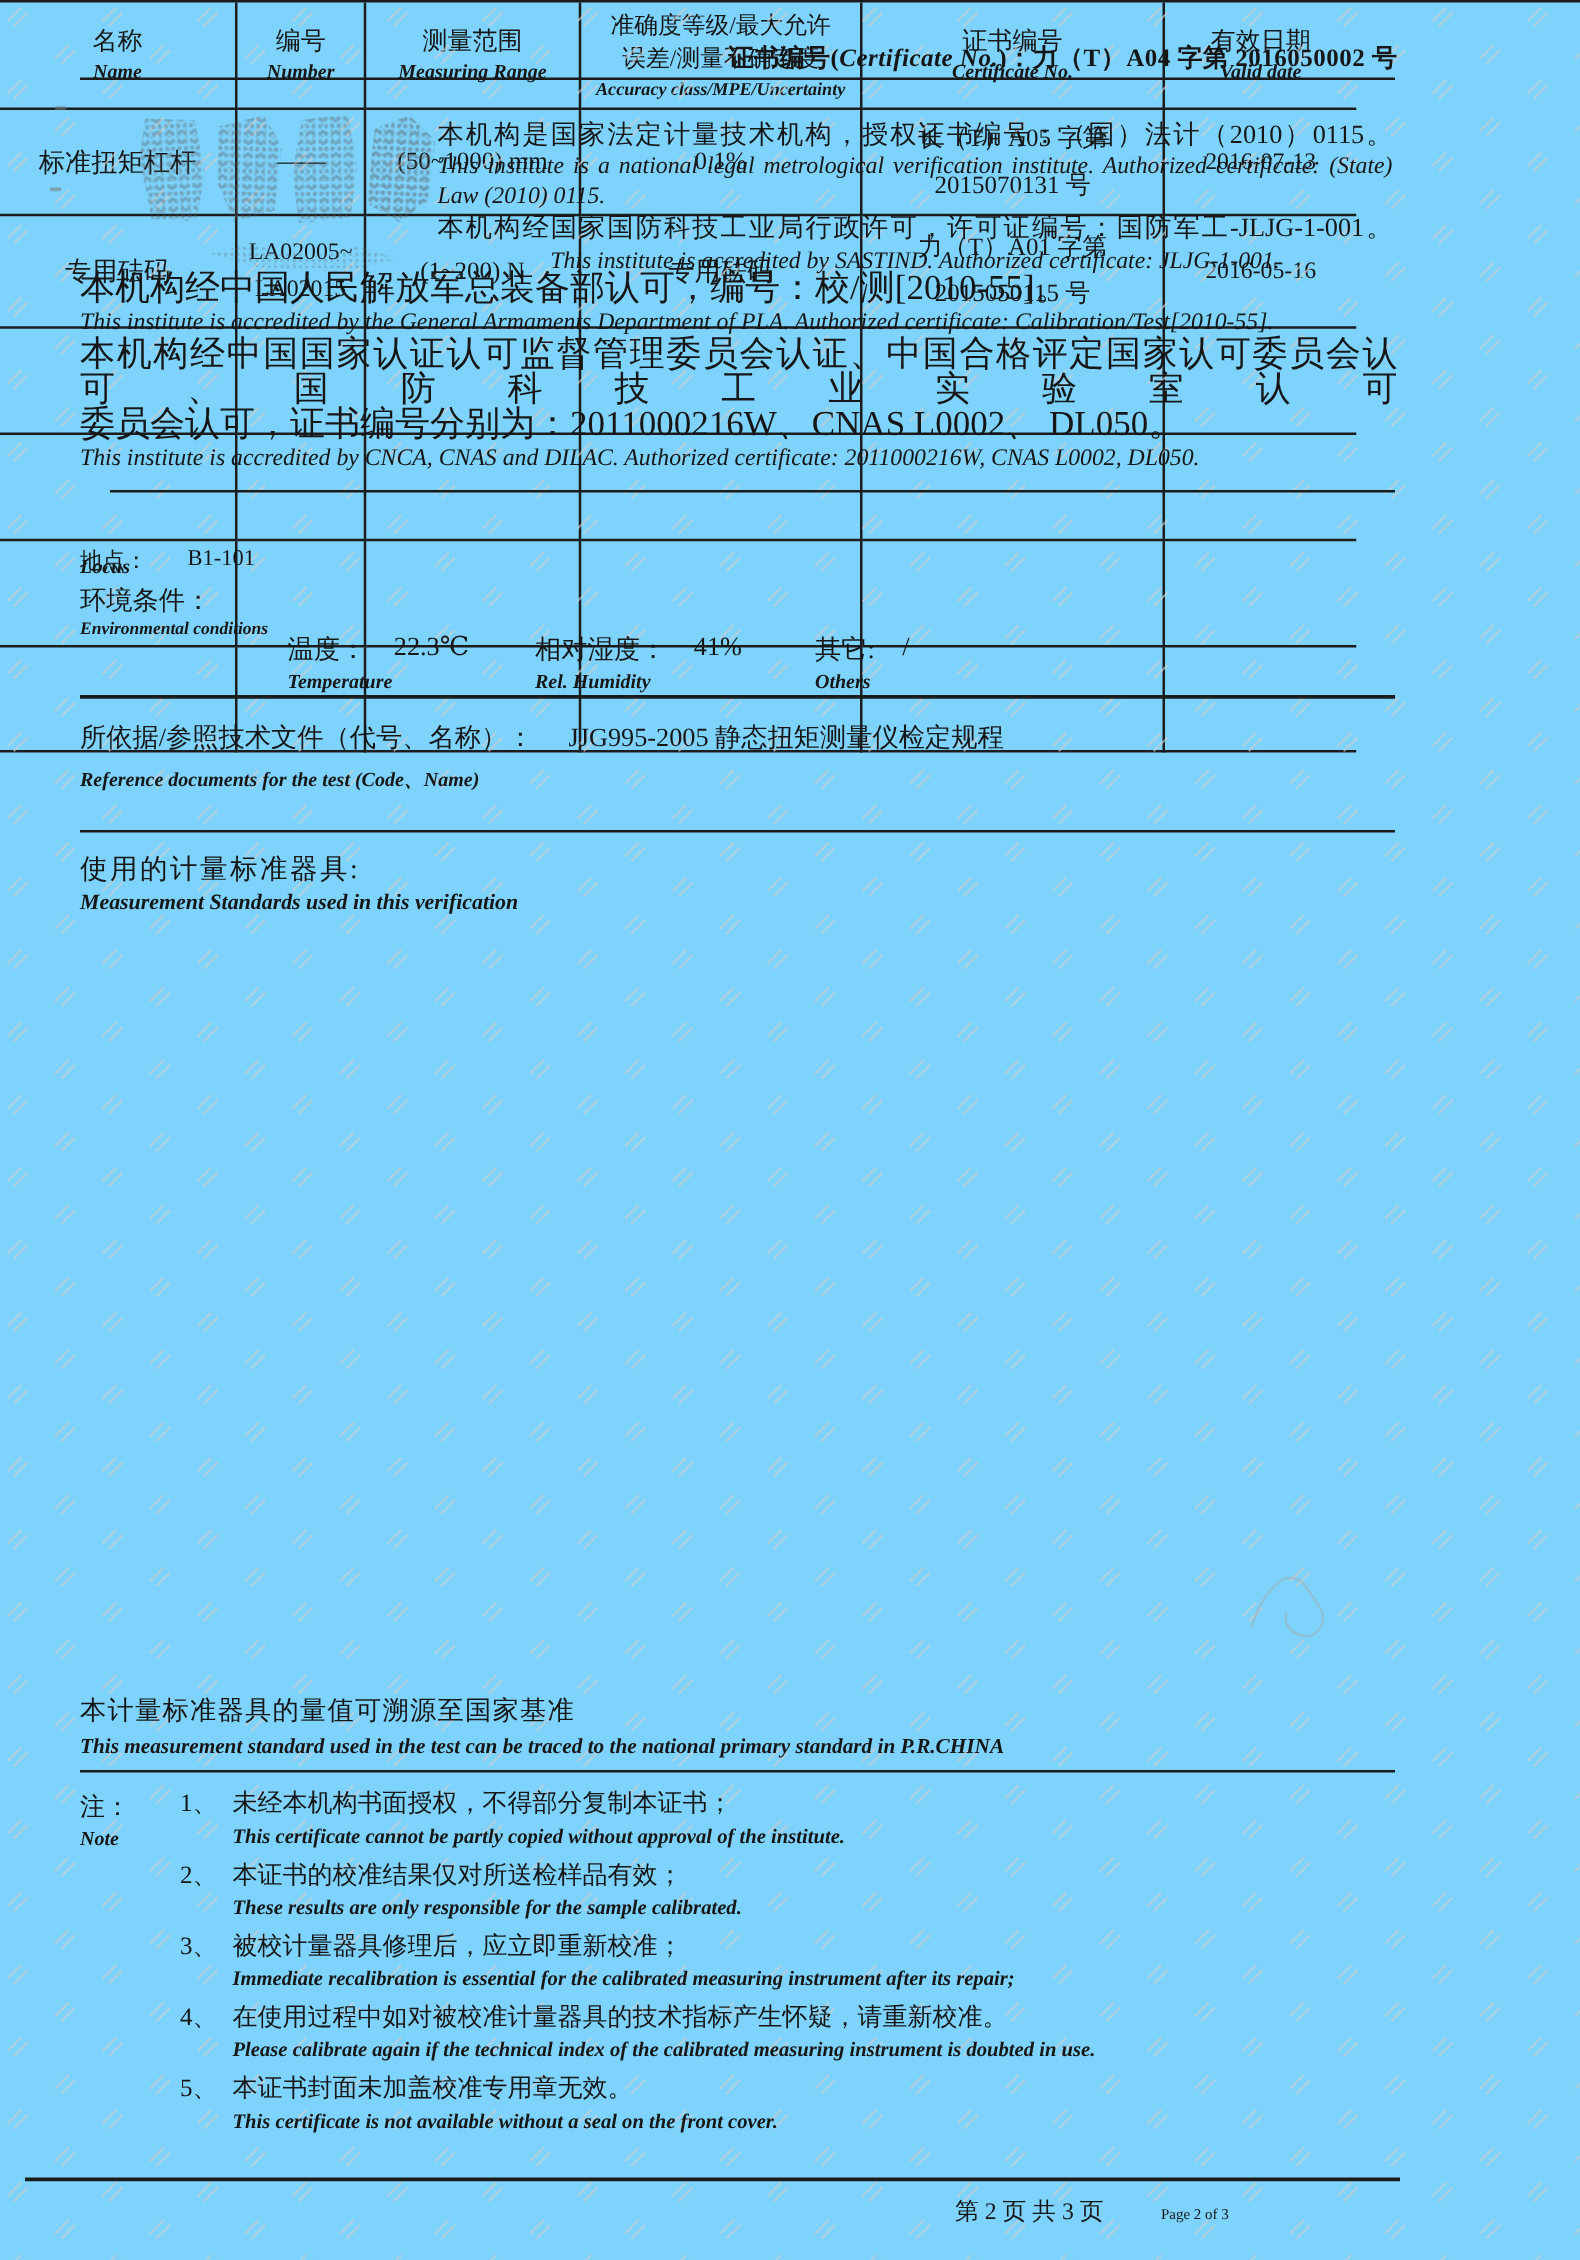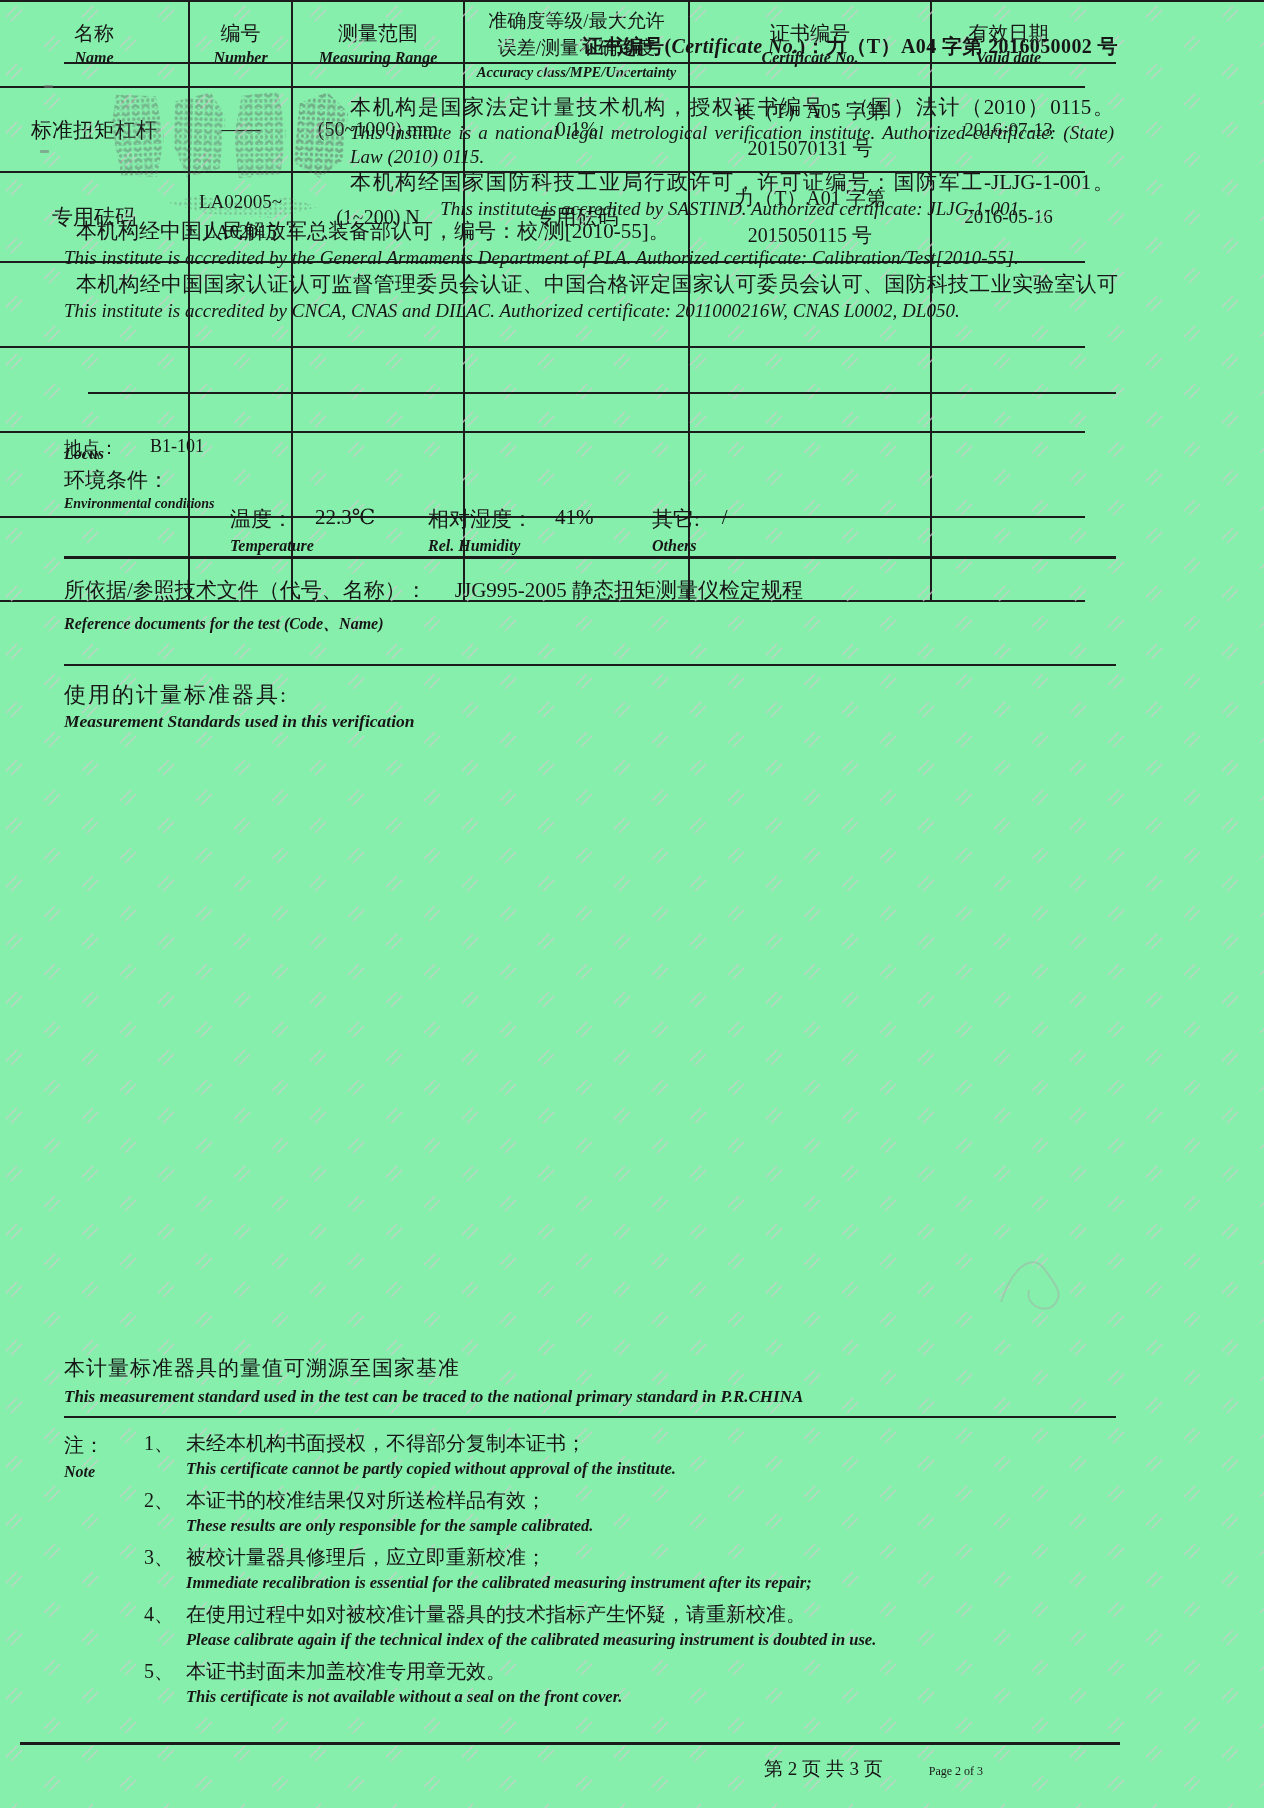--- a/index.html
+++ b/index.html
@@ -1,16 +1,16 @@
 <!DOCTYPE html>
 <html><head>
 <meta charset="utf-8">
 <style>
   html,body{margin:0;padding:0;background:#ffffff;}
-  .page{position:relative;width:1264px;height:1808px;background:#86efac;overflow:hidden;
+  .page{position:relative;width:1264px;height:1808px;background:#7dd3fc;overflow:hidden;
         font-family:"Liberation Serif","DejaVu Serif",serif;color:#161616;}
   .wm{position:absolute;left:0;top:0;z-index:0;}
   .abs{position:absolute;z-index:2;}
   .rule{position:absolute;z-index:2;background:#1b1b1b;}
   .b{font-weight:bold;}
   .i{font-style:italic;}
   
   .hdr{top:33px;left:478px;width:640px;text-align:right;font-size:20px;font-weight:bold;letter-spacing:.4px;white-space:nowrap;}
   
   .seal{top:92px;left:112px;width:268px;height:104px;display:flex;gap:9px;z-index:1;}
@@ -28,21 +28,21 @@
     background-image:radial-gradient(rgba(90,90,90,.7) 1px, transparent 1.6px),radial-gradient(rgba(120,120,120,.6) 1px, transparent 1.5px);
     background-size:5px 5px,8px 6px;clip-path:polygon(0 30%,20% 0,55% 40%,80% 5%,100% 50%,70% 100%,25% 80%);}
   .artifact-dash{position:absolute;z-index:1;width:9px;height:3px;background:#777;opacity:.55;border-radius:1px;}
   
   .intro-right{top:94px;left:350px;width:764px;}
   .jall{text-align:justify;text-align-last:justify;}
   .ircn{font-size:21px;line-height:27px;}
   .iren{font-size:19px;line-height:24px;font-style:italic;text-align:justify;}
   .ircen{font-size:19px;line-height:25px;font-style:italic;text-align:center;}
   .intro-full{top:217px;left:64px;width:1054px;}
-  .ifcn{font-size:21px;line-height:28px;margin-left:12px;}
+  .ifcn{font-size:28px;line-height:28px;}
   .ifen{font-size:19px;line-height:25px;font-style:italic;}
   
   .locrow{top:412px;left:64px;display:flex;gap:32px;font-size:18px;margin-top:24px;}
   .small-en{font-size:16px;font-style:italic;font-weight:bold;}
   .tiny-en{font-size:14px;font-style:italic;font-weight:bold;}
   .envg{top:505px;}
   .envrow{display:flex;gap:22px;font-size:21px;white-space:nowrap;}
   .enven{font-size:16px;font-style:italic;font-weight:bold;margin-top:4px;}
   
   .refrow{top:576px;left:64px;display:flex;gap:28px;font-size:21px;white-space:nowrap;}
@@ -114,20 +114,21 @@
     <div class="ircn jall">本机构是国家法定计量技术机构，授权证书编号：（国）法计（2010）0115。</div>
     <div class="iren">This institute is a national legal metrological verification institute.  Authorized certificate: (State) Law (2010) 0115.</div>
     <div class="ircn jall">本机构经国家国防科技工业局行政许可，许可证编号：国防军工-JLJG-1-001。</div>
     <div class="ircen">This institute is accredited by SASTIND. Authorized certificate: JLJG-1-001.</div>
   </div>
 
   <div class="abs intro-full">
     <div class="ifcn">本机构经中国人民解放军总装备部认可，编号：校/测[2010-55]。</div>
     <div class="ifen">This institute is accredited by the General Armaments Department of PLA. Authorized certificate: Calibration/Test[2010-55].</div>
     <div class="ifcn jall">本机构经中国国家认证认可监督管理委员会认证、中国合格评定国家认可委员会认可、国防科技工业实验室认可</div>
+    <div class="ifcn">委员会认可，证书编号分别为：2011000216W、CNAS L0002、 DL050。</div>
     <div class="ifen">This institute is accredited by CNCA, CNAS and DILAC. Authorized certificate: 2011000216W, CNAS L0002, DL050.</div>
   </div>
 
   <div class="rule" style="top:392px;left:88px;width:1028px;height:2px;"></div>
 
   <div class="abs locrow">
     <span>地点：</span>
     <span>B1-101</span>
   </div>
   <div class="abs small-en" style="top:445px;left:64px;">Locus</div>

